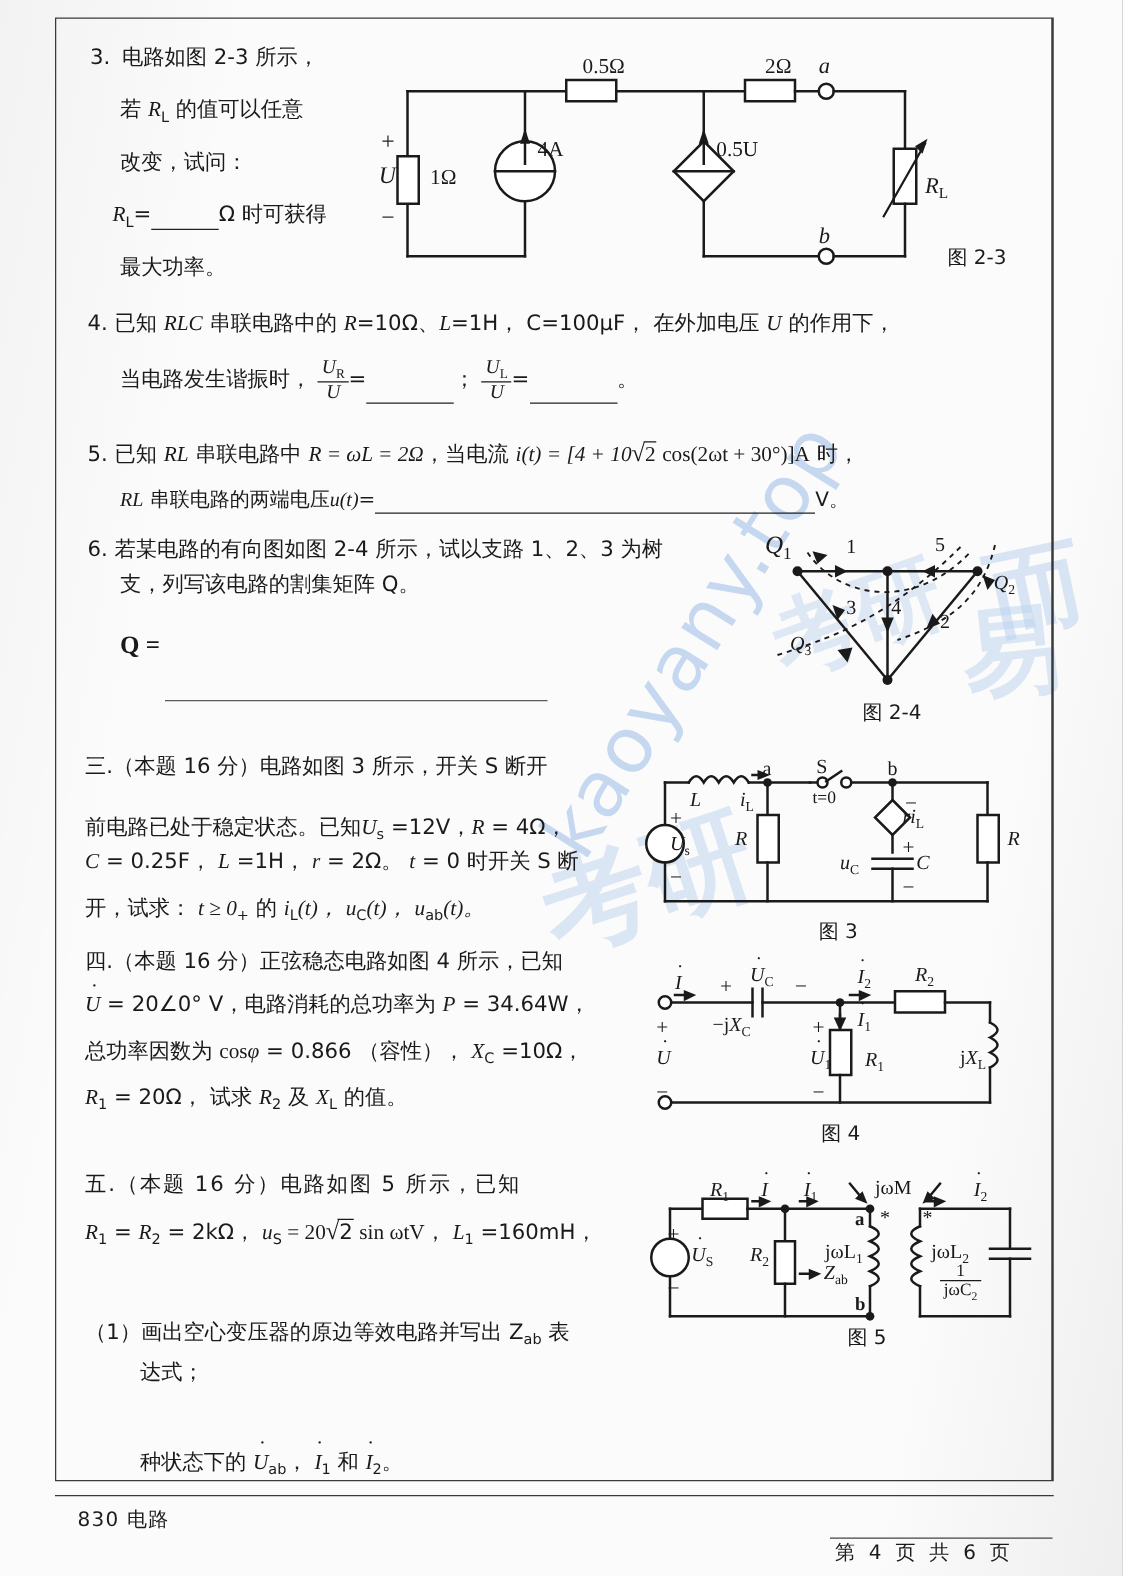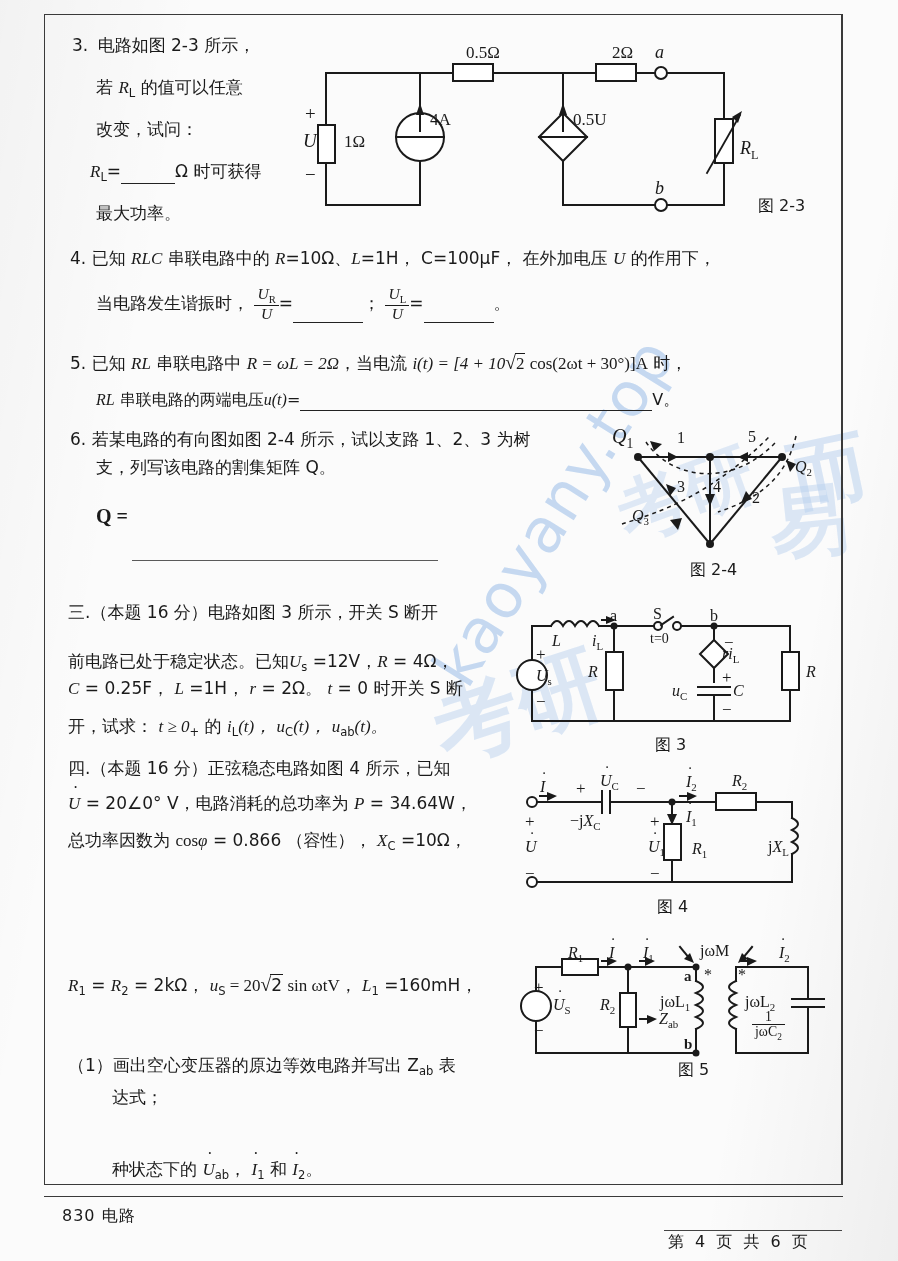--- a/index.html
+++ b/index.html
@@ -324,20 +324,24 @@
 
   <div class="txt cn" style="left:68px;top:757px;font-size:17px;">
     <span>四.</span><span>（本题 16 分）</span><span>正弦稳态电路如图 4 所示，已知</span>
   </div>
   <div class="txt cn" style="left:68px;top:792px;font-size:17px;">
     <span class="ovd" style="font-family:'Liberation Serif',serif;font-style:italic;">U</span><span> = 20∠0° V</span><span>，电路消耗的总功率为 </span><i style="font-family:'Liberation Serif',serif;">P</i><span> = 34.64W</span><span>，</span>
   </div>
   <div class="txt cn" style="left:68px;top:829px;font-size:17px;">
     <span>总功率因数为 </span><span style="font-family:'Liberation Serif',serif;">cos</span><i style="font-family:'Liberation Serif',serif;">φ</i><span> = 0.866</span><span> （容性），  </span><i style="font-family:'Liberation Serif',serif;">X</i><span class="sub">C</span><span> =10Ω，</span>
   </div>
+  <div class="txt cn" style="left:68px;top:866px;font-size:17px;">
+    <i style="font-family:'Liberation Serif',serif;">R</i><span class="sub">1</span><span> = 20Ω，</span>
+    <span>试求 </span><i style="font-family:'Liberation Serif',serif;">R</i><span class="sub">2</span><span> 及 </span><i style="font-family:'Liberation Serif',serif;">X</i><span class="sub">L</span><span> 的值。</span>
+  </div>
 
   <svg style="left:520px;top:770px;" width="300" height="130" viewBox="0 0 300 130">
     <g stroke="#1a1a1a" stroke-width="2" fill="none" stroke-linecap="square">
 
       <circle cx="12" cy="32" r="5" fill="#fff"></circle>
       <path d="M17 32 H82"></path>
 
       <path d="M82 21 V43"></path>
       <path d="M90 21 V43"></path>
       <path d="M90 32 H152"></path>
@@ -403,20 +407,23 @@
   <div class="txt" style="left:692px;top:840px;font-size:16px;">
     <i style="font-family:'Liberation Serif',serif;">R</i><span class="sub">1</span>
   </div>
   <div class="txt" style="left:768px;top:838px;font-size:16px;">
     <span style="font-family:'Liberation Serif',serif;">j</span><i style="font-family:'Liberation Serif',serif;">X</i><span class="sub">L</span>
   </div>
   <div class="txt" style="left:525px;top:864px;font-size:17px;">−</div>
   <div class="txt" style="left:650px;top:864px;font-size:17px;">−</div>
   <div class="txt cn" style="left:657px;top:897px;font-size:16px;">图 4</div>
 
+  <div class="txt cn" style="left:68px;top:936px;font-size:17px;letter-spacing:1.5px;">
+    <span>五.</span><span>（本题 16 分）</span><span>电路如图 5 所示，已知</span>
+  </div>
   <div class="txt cn" style="left:68px;top:974px;font-size:17px;">
     <i style="font-family:'Liberation Serif',serif;">R</i><span class="sub">1</span><span> = </span><i style="font-family:'Liberation Serif',serif;">R</i><span class="sub">2</span><span> = 2kΩ，</span>
     <i style="font-family:'Liberation Serif',serif;">u</i><span class="sub">S</span><span style="font-family:'Liberation Serif',serif;"> = 20</span><span style="font-size:1.15em;font-family:'Liberation Serif',serif;">√</span><span class="rad">2</span><span style="font-family:'Liberation Serif',serif;"> sin ωtV，</span>
     <i style="font-family:'Liberation Serif',serif;">L</i><span class="sub">1</span><span> =160mH，</span>
   </div>
   <div class="txt cn" style="left:68px;top:1054px;font-size:17px;">
     <span>（1）画出空心变压器的原边等效电路并写出 Z</span><span class="sub">ab</span><span> 表</span>
   </div>
   <div class="txt cn" style="left:112px;top:1086px;font-size:17px;">达式；</div>
   <div class="txt cn" style="left:112px;top:1158px;font-size:17px;">

